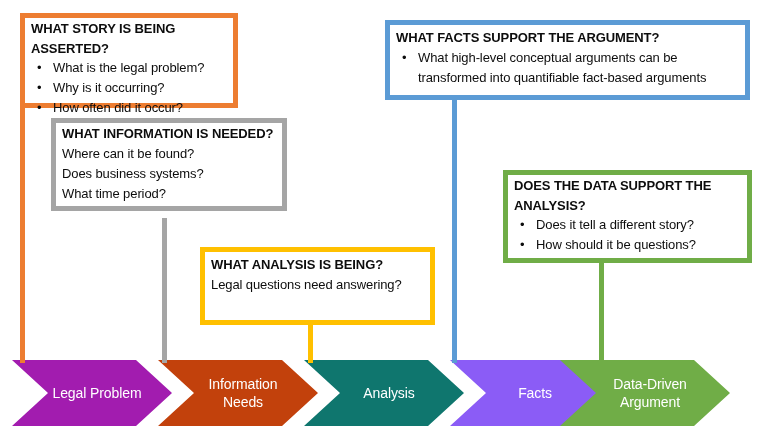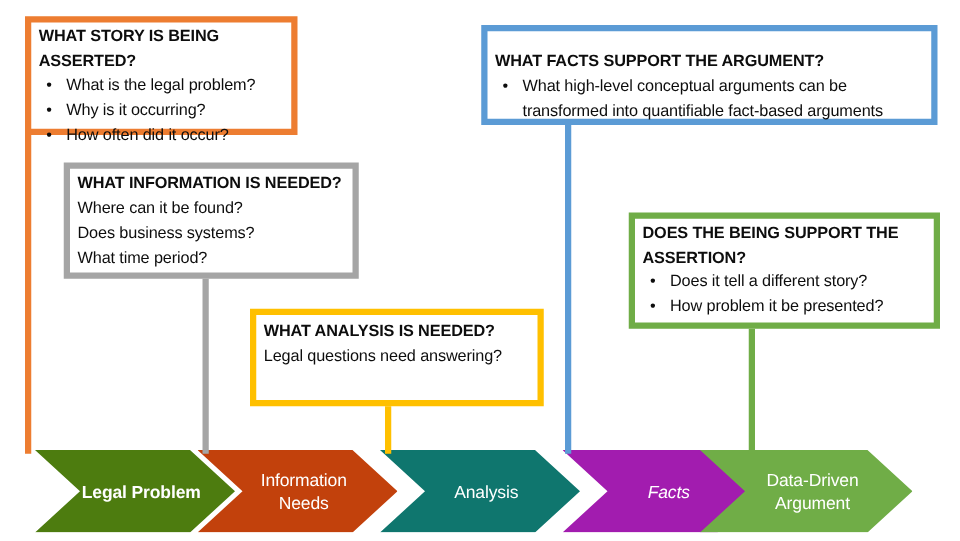--- a/index.html
+++ b/index.html
@@ -37,23 +37,23 @@
     position:relative;
     padding-left:22px;
   }
   .callout-item.bulleted::before{
     content:"\2022";
     position:absolute;
     left:6px;
     top:0;
   }
   #box-story   {left:20px;  top:13px;  width:218px; height:95px; border-color:#ED7D31;}
-  #box-info    {left:51px;  top:130px; width:236px; height:93px; border-color:#A5A5A5;}
+  #box-info    {left:51px;  top:118px; width:236px; height:93px; border-color:#A5A5A5;}
   #box-analysis{left:200px; top:247px; width:235px; height:78px; border-color:#FFC000; padding-top:3px;}
-  #box-facts   {left:385px; top:20px;  width:365px; height:80px; border-color:#5B9BD5; padding-top:14px;}
+  #box-facts   {left:385px; top:20px;  width:365px; height:80px; border-color:#5B9BD5; padding-top:3px;}
   #box-data    {left:503px; top:170px; width:249px; height:93px; border-color:#70AD47;}
 
   
   .connector{
     position:absolute;
     width:5px;
     z-index:2;
   }
   #conn-story   {left:20px;  top:105px; height:258px; background:#ED7D31;}
   #conn-info    {left:162px; top:218px; height:145px; background:#A5A5A5;}
@@ -76,24 +76,24 @@
   .chevron-label{
     display:block;
     width:104px;
     text-align:center;
     color:#ffffff;
     font-size:14px;
     line-height:1.3;
     letter-spacing:-0.1px;
     padding-left:10px;
   }
-  #arr-legal{left:28px;  background:#4d7c0f;font-weight:bold;}
+  #arr-legal{left:12px;  background:#a21caf;}
   #arr-info {left:158px; background:#c2410c;}
   #arr-anal {left:304px; background:#0f766e;}
-  #arr-facts{left:450px; background:#a21caf;font-style:italic;}
+  #arr-facts{left:450px; background:#8b5cf6;}
   #arr-data {left:560px; background:#70AD47; width:170px;}
 </style>
 </head>
 <body>
 
 <div class="slide">
 
   <div class="connector" id="conn-story"></div>
   <div class="connector" id="conn-info"></div>
   <div class="connector" id="conn-analysis"></div>
@@ -108,33 +108,33 @@
   </div>
 
   <div class="callout" id="box-info">
     <div class="callout-title">WHAT INFORMATION IS NEEDED?</div>
     <div class="callout-item">Where can it be found?</div>
     <div class="callout-item">Does business systems?</div>
     <div class="callout-item">What time period?</div>
   </div>
 
   <div class="callout" id="box-analysis">
-    <div class="callout-title">WHAT ANALYSIS IS NEEDED?</div>
+    <div class="callout-title">WHAT ANALYSIS IS BEING?</div>
     <div class="callout-item">Legal questions need answering?</div>
   </div>
 
   <div class="callout" id="box-facts">
     <div class="callout-title">WHAT FACTS SUPPORT THE ARGUMENT?</div>
     <div class="callout-item bulleted">What high-level conceptual arguments can be transformed into quantifiable fact-based arguments</div>
   </div>
 
   <div class="callout" id="box-data">
-    <div class="callout-title">DOES THE BEING SUPPORT THE ASSERTION?</div>
+    <div class="callout-title">DOES THE DATA SUPPORT THE ANALYSIS?</div>
     <div class="callout-item bulleted">Does it tell a different story?</div>
-    <div class="callout-item bulleted">How problem it be presented?</div>
+    <div class="callout-item bulleted">How should it be questions?</div>
   </div>
 
   <div class="chevron" id="arr-legal">
     <span class="chevron-label">Legal Problem</span>
   </div>
   <div class="chevron" id="arr-info">
     <span class="chevron-label">Information Needs</span>
   </div>
   <div class="chevron" id="arr-anal">
     <span class="chevron-label">Analysis</span>

